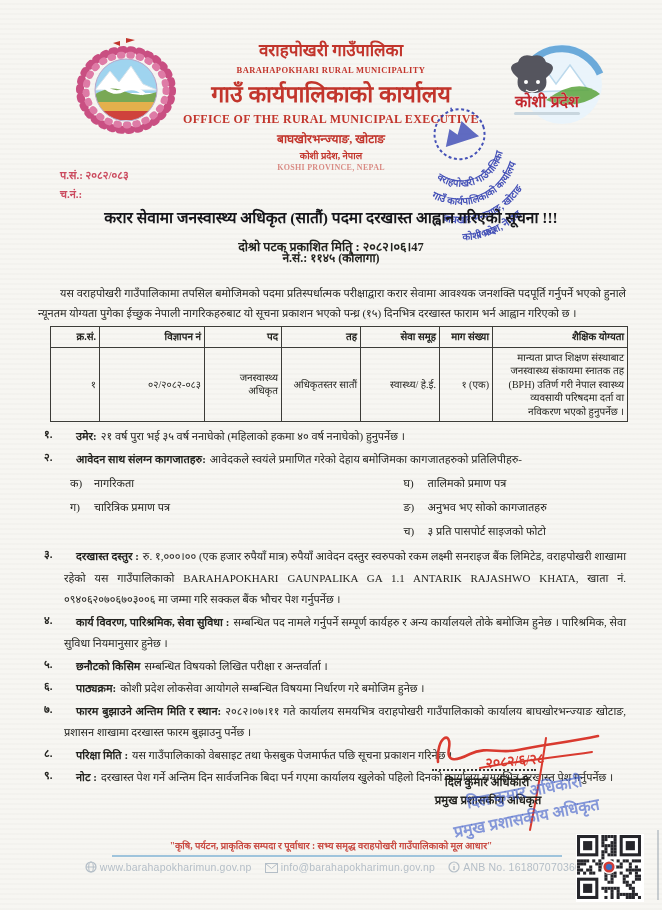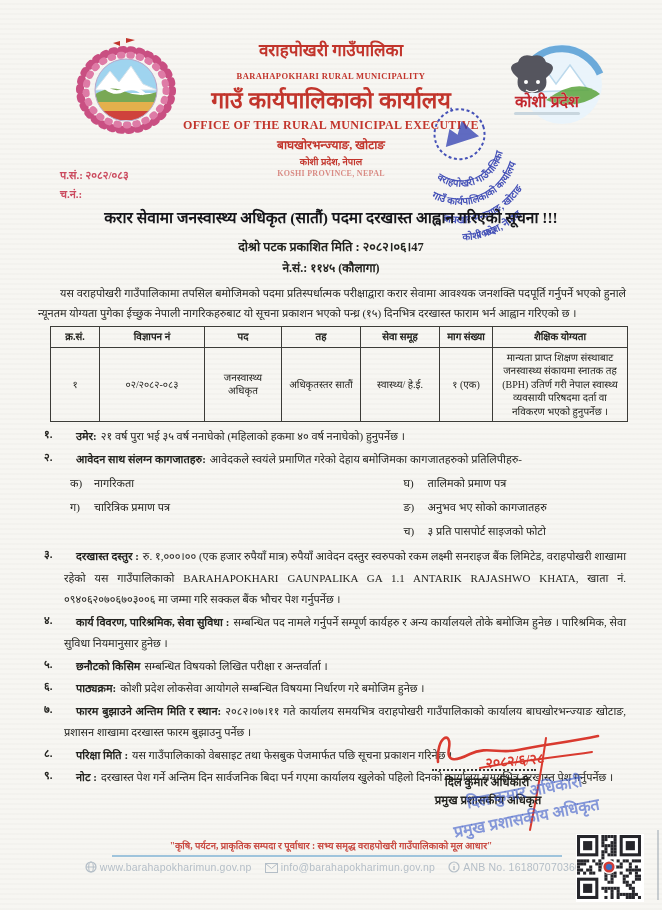--- a/index.html
+++ b/index.html
@@ -8,42 +8,42 @@
         background-image:repeating-linear-gradient(0deg, rgba(0,0,0,0.015) 0 2px, transparent 2px 5px);
         font-family:"Liberation Serif","DejaVu Serif",serif;color:#23231f;}
   
   .logo-left{position:absolute;left:74px;top:36px;width:104px;height:98px;}
   .logo-right{position:absolute;left:488px;top:38px;width:132px;height:104px;}
   .koshi-text{position:absolute;left:4px;top:52px;width:110px;text-align:center;
       font-weight:bold;font-size:16px;color:#c1272d;text-shadow:0 0 1px #fff;}
   .koshi-tag{position:absolute;left:26px;top:74px;width:66px;height:3px;background:#c9d6de;border-radius:2px;}
   .hdr{position:absolute;left:150px;top:38px;width:362px;text-align:center;color:#c2352c;}
   .hdr .l1{font-size:17px;font-weight:bold;}
-  .hdr .l2{font-size:8.5px;font-weight:bold;letter-spacing:.4px;margin-top:10px;}
+  .hdr .l2{font-size:8.5px;font-weight:bold;letter-spacing:.4px;margin-top:4px;}
   .hdr .l3{font-size:23px;font-weight:bold;margin-top:2px;}
   .hdr .l4{font-size:12px;font-weight:bold;letter-spacing:.3px;margin-top:3px;}
   .hdr .l5{font-size:12px;font-weight:bold;margin-top:3px;}
   .hdr .l6{font-size:9px;font-weight:bold;letter-spacing:.3px;margin-top:2px;}
   .hdr .l7{font-size:9.5px;font-weight:bold;margin-top:2px;}
   .hdr .l8{font-size:8px;font-weight:bold;letter-spacing:.3px;margin-top:1px;opacity:.55;text-align:center;}
   
   .round-stamp{position:absolute;left:378px;top:106px;transform:rotate(-18deg);opacity:.88;}
   .round-stamp text{fill:#2e3cb0;font-weight:bold;font-family:"Liberation Serif",serif;}
   
   .refs{position:absolute;left:60px;top:166px;color:#cb4a5e;font-size:11px;font-weight:bold;line-height:19px;}
   
   .title{position:absolute;left:0;top:206px;width:100%;text-align:center;font-size:15.5px;font-weight:bold;color:#16161a;}
   .pub{position:absolute;left:0;top:238px;width:100%;text-align:center;font-size:12.5px;font-weight:bold;}
-  .nesan{position:absolute;left:0;top:259px;width:100%;text-align:center;font-size:12px;font-weight:bold;}
+  .nesan{position:absolute;left:0;top:249px;width:100%;text-align:center;font-size:12px;font-weight:bold;}
   
   .content{position:absolute;left:38px;top:283px;width:588px;font-size:11px;}
   .intro{margin:0;text-align:justify;text-indent:22px;line-height:20px;}
   table.vac{border-collapse:collapse;margin:3px 0 4px 12px;width:578px;table-layout:fixed;}
   table.vac th,table.vac td{border:1px solid #3c3c38;font-size:10px;line-height:13.5px;
-      text-align:center;vertical-align:middle;padding:3px 3px;}
+      text-align:right;vertical-align:middle;padding:3px 3px;}
   table.vac th{font-weight:bold;}
   .c0{width:42px;}.c1{width:98px;}.c2{width:70px;}.c3{width:72px;}.c4{width:72px;}.c5{width:46px;}.c6{width:auto;}
   .list{margin-top:4px;}
   .item{display:flex;margin:0 0 1px 0;}
   .inum{width:26px;flex-shrink:0;font-weight:bold;padding-left:6px;box-sizing:border-box;}
   .itext{flex:1;text-align:justify;line-height:21.5px;}
   .ib{font-weight:bold;margin-right:4px;padding-left:12px;}
   .docs{display:flex;margin:1px 0 3px 32px;line-height:24px;}
   .dcol{width:60%;}
   .dcol.right{width:40%;}

